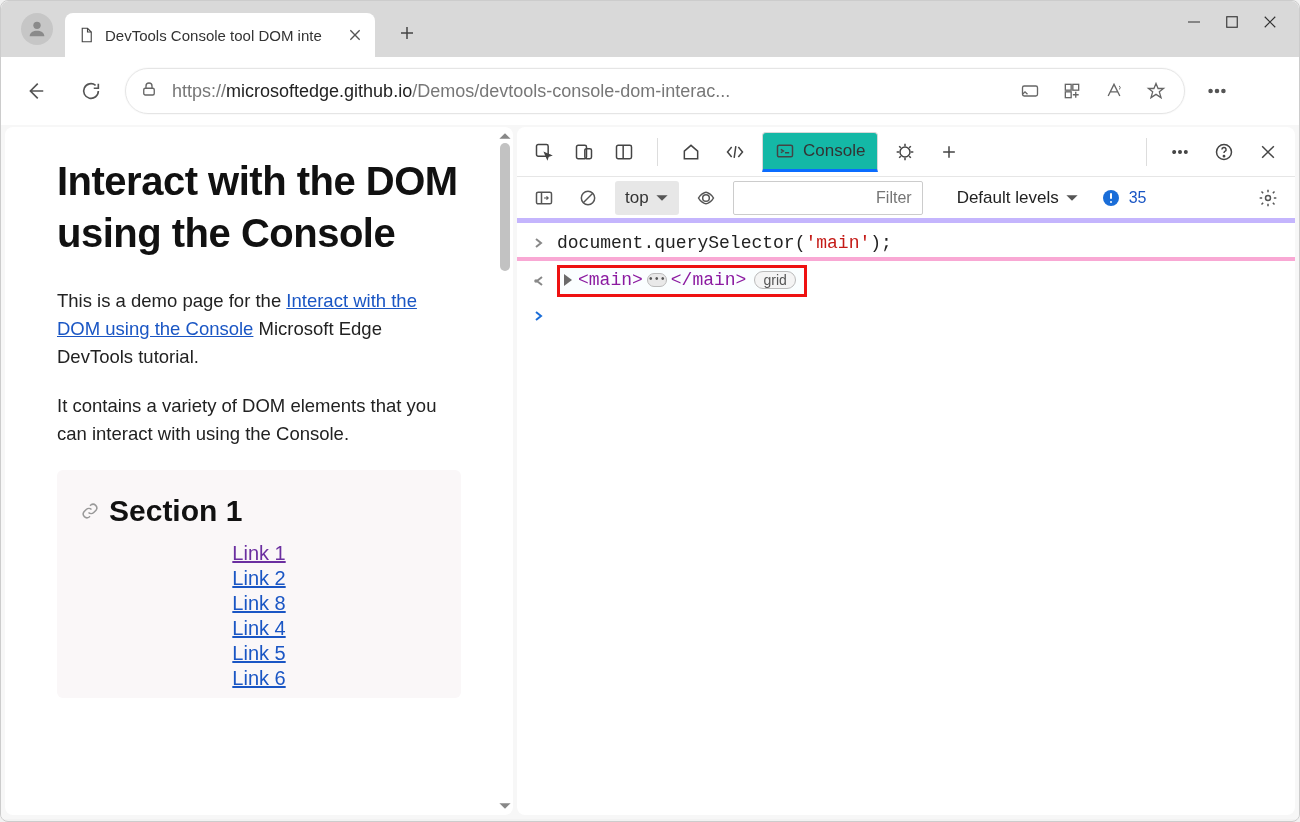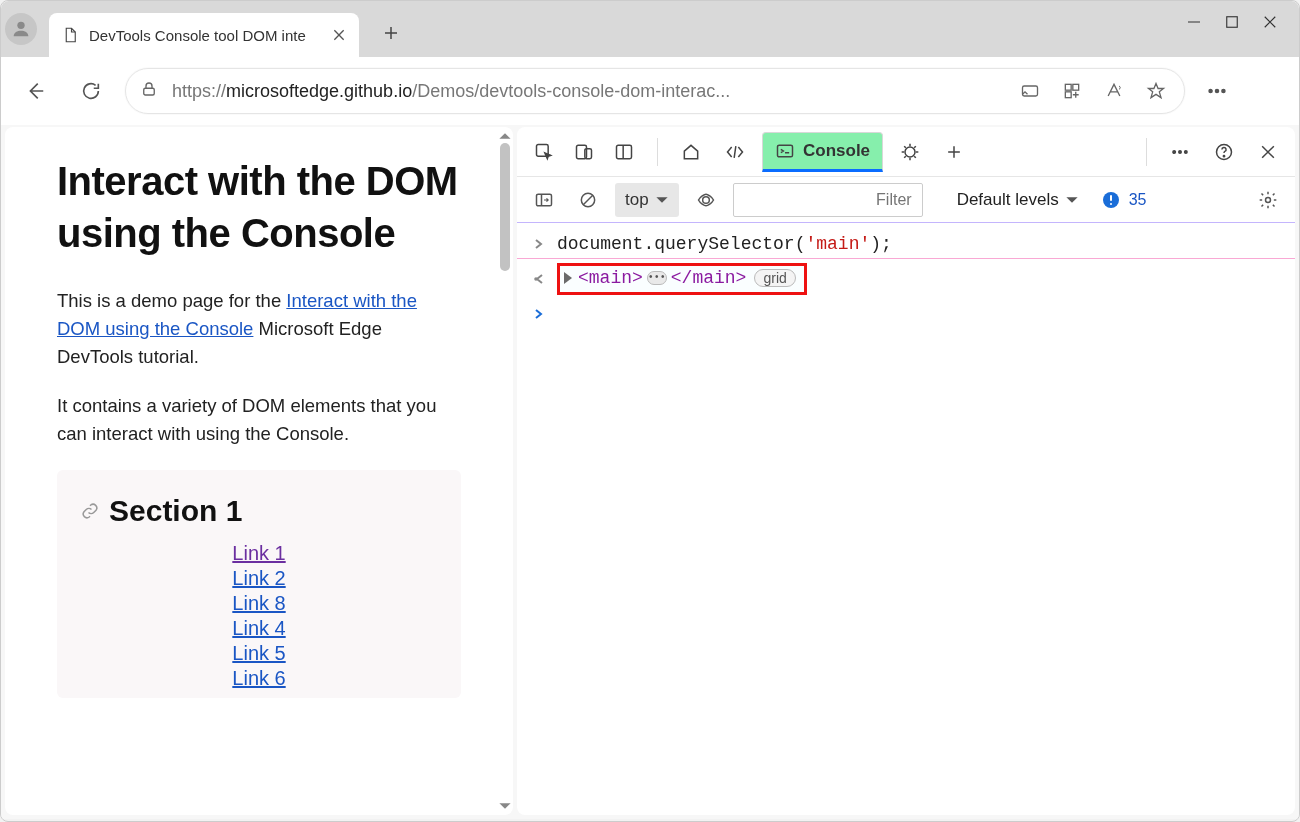--- a/index.html
+++ b/index.html
@@ -1,20 +1,20 @@
 <!DOCTYPE html>
 <html><head>
 <meta charset="utf-8">
 <style>
 * { box-sizing: border-box; margin: 0; padding: 0; }
 html, body { width: 1300px; height: 822px; overflow: hidden; font-family: "Segoe UI", Arial, sans-serif; }
 body { background: #f2f2f2; border: 1px solid #ccc; border-radius: 8px; }
 
 
-.titlebar { height: 56px; background: #d9d9d9; display: flex; align-items: flex-end; padding: 0 8px 0 0; position: relative; border-radius: 8px 8px 0 0;}
+.titlebar { height: 56px; background: #d9d9d9; display: flex; align-items: flex-end; padding: 0 8px 0 16px; position: relative; border-radius: 8px 8px 0 0;}
 .profile { width: 32px; height: 32px; border-radius: 50%; background: #c6c6c6; display: flex; align-items: center; justify-content: center; margin: 0 12px 12px 4px; }
 .profile svg { width: 22px; height: 22px; fill: #8a8a8a; }
 .tab { background: #fff; height: 44px; border-radius: 8px 8px 0 0; display: flex; align-items: center; padding: 0 12px; min-width: 310px; max-width: 380px; gap: 10px; }
 .tab .favicon { width: 18px; height: 18px; }
 .tab .favicon svg { width: 18px; height: 18px; stroke: #444; fill: none; stroke-width: 1.5; }
 .tab .title { font-size: 15px; color: #333; white-space: nowrap; overflow: hidden; text-overflow: ellipsis; flex: 1; }
 .tab .close { width: 16px; height: 16px; }
 .tab .close svg { width: 16px; height: 16px; stroke: #555; stroke-width: 2; }
 .newtab { width: 40px; height: 40px; display: flex; align-items: center; justify-content: center; margin: 0 0 4px 12px; border-radius: 4px; }
 .newtab svg { width: 18px; height: 18px; stroke: #444; stroke-width: 2; }
@@ -53,43 +53,43 @@
 
 .devtools { flex: 1; background: #fff; border-radius: 8px; display: flex; flex-direction: column; overflow: hidden; }
 
 
 .dt-tabs { height: 50px; display: flex; align-items: center; padding: 0 10px; gap: 10px; border-bottom: 1px solid #e6e6e6; }
 .dt-tabs .grp { display: flex; align-items: center; gap: 6px; }
 .dt-tabs .sep { width: 1px; height: 28px; background: #ddd; margin: 0 6px; }
 .dt-ic { width: 34px; height: 34px; display: flex; align-items: center; justify-content: center; border-radius: 4px; }
 .dt-ic svg { width: 20px; height: 20px; stroke: #444; fill: none; stroke-width: 1.8; }
 .dt-tab { height: 40px; display: flex; align-items: center; gap: 8px; padding: 0 12px; font-size: 17px; color: #333; position: relative;}
-.dt-tab.active { background: #86efac; border: 1px solid #d8d8d8; border-bottom: 3px solid #0a6cff; border-radius: 4px 4px 0 0; margin-bottom: -1px; font-weight: bold;}
+.dt-tab.active { background: #14b8a6; border: 1px solid #d8d8d8; border-bottom: 3px solid #0a6cff; border-radius: 4px 4px 0 0; margin-bottom: -1px;}
 .dt-tab svg { width: 20px; height: 20px; stroke: #444; fill: none; stroke-width: 1.8; }
 .dt-tabs .spacer { flex: 1; }
 
 
-.con-tb { height: 46px; display: flex; align-items: center; padding: 0 10px; gap: 10px; border-bottom: 1px solid #c4b5fd; }
+.con-tb { height: 46px; display: flex; align-items: center; padding: 0 10px; gap: 10px; border-bottom: 5px solid #c4b5fd; }
 .con-tb .btn { width: 34px; height: 34px; display: flex; align-items: center; justify-content: center; }
 .con-tb .btn svg { width: 20px; height: 20px; stroke: #555; fill: none; stroke-width: 1.8; }
 .con-tb .ctx { background: #e7e7e7; border-radius: 3px; height: 34px; display: flex; align-items: center; padding: 0 10px; gap: 6px; font-size: 17px; color: #333;}
 .con-tb .ctx svg { width: 14px; height: 14px; fill: #555; }
 .con-tb .filter { height: 34px; width: 190px; border: 1px solid #ccc; border-radius: 2px; padding: 0 10px; font-size: 16px; color: #333; outline: none; text-align: right;}
 .con-tb .levels { font-size: 17px; color: #222; display: flex; align-items: center; gap: 6px; margin-left: 24px;}
 .con-tb .levels svg { width: 14px; height: 14px; fill: #555; }
 .con-tb .issues { display: flex; align-items: center; gap: 10px; margin-left: 14px; font-size: 16px; color: #1a56c4;}
 .con-tb .issues .dot { width: 16px; height: 16px; border-radius: 50%; background: #1a6dd8; position: relative;}
 .con-tb .issues .dot::after { content:""; position:absolute; width:2px; height:6px; background:#fff; left:7px; top:3px; border-radius:1px;}
 .con-tb .issues .dot::before { content:""; position:absolute; width:2px; height:2px; background:#fff; left:7px; top:11px; border-radius:1px;}
 .con-tb .spacer { flex: 1; }
 
 
 .con-body { flex: 1; padding: 6px 0; font-family: Consolas, "Courier New", monospace; font-size: 18px; color: #222; }
 .row { display: flex; align-items: center; padding: 4px 14px; gap: 10px; min-height: 30px;}
-.row.sep-b { border-bottom: 1px solid #f9a8d4; }
+.row.sep-b { border-bottom: 4px solid #f9a8d4; }
 .row .gutter { width: 16px; display: flex; justify-content: center; color: #888; }
 .row .gutter svg { width: 12px; height: 12px; stroke: #888; fill: none; stroke-width: 2;}
 .code .kw { color: #222; }
 .code .str { color: #c41a16; }
 .result-box { border: 3px solid #e11; padding: 2px 8px 4px 4px; display: inline-flex; align-items: center; gap: 2px; background: #fafeff;}
 .result-box .tri { width: 0; height: 0; border-top: 6px solid transparent; border-bottom: 6px solid transparent; border-left: 8px solid #6a6a6a; margin-right: 4px;}
 .result-box .tag { color: #8b1aa0; }
 .result-box .ell { display:inline-flex; width: 20px; height: 14px; background:#e9e9e9; border: 1px solid #bbb; border-radius: 7px; align-items:center; justify-content:center; font-size:10px; color:#555; margin: 0 2px; line-height: 1;}
 .result-box .badge { border: 1px solid #bbb; border-radius: 10px; padding: 0 8px; font-size: 14px; color: #555; margin-left: 6px; font-family: "Segoe UI", sans-serif; background:#f4f4f4;}
 .prompt { color: #1a6dd8; }

